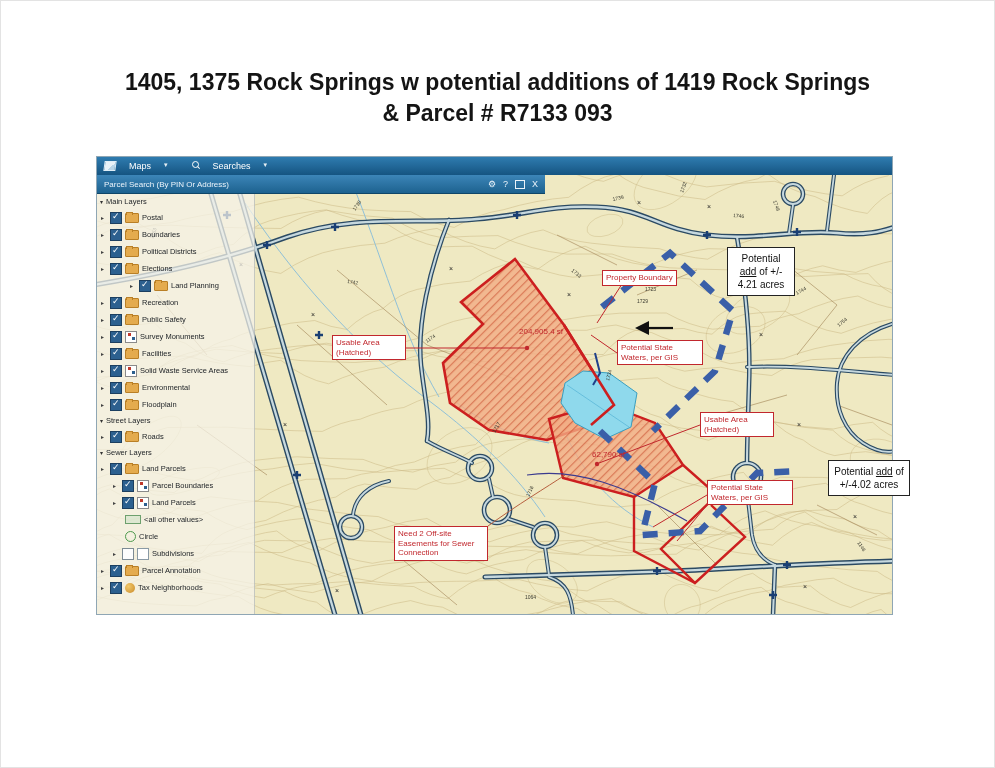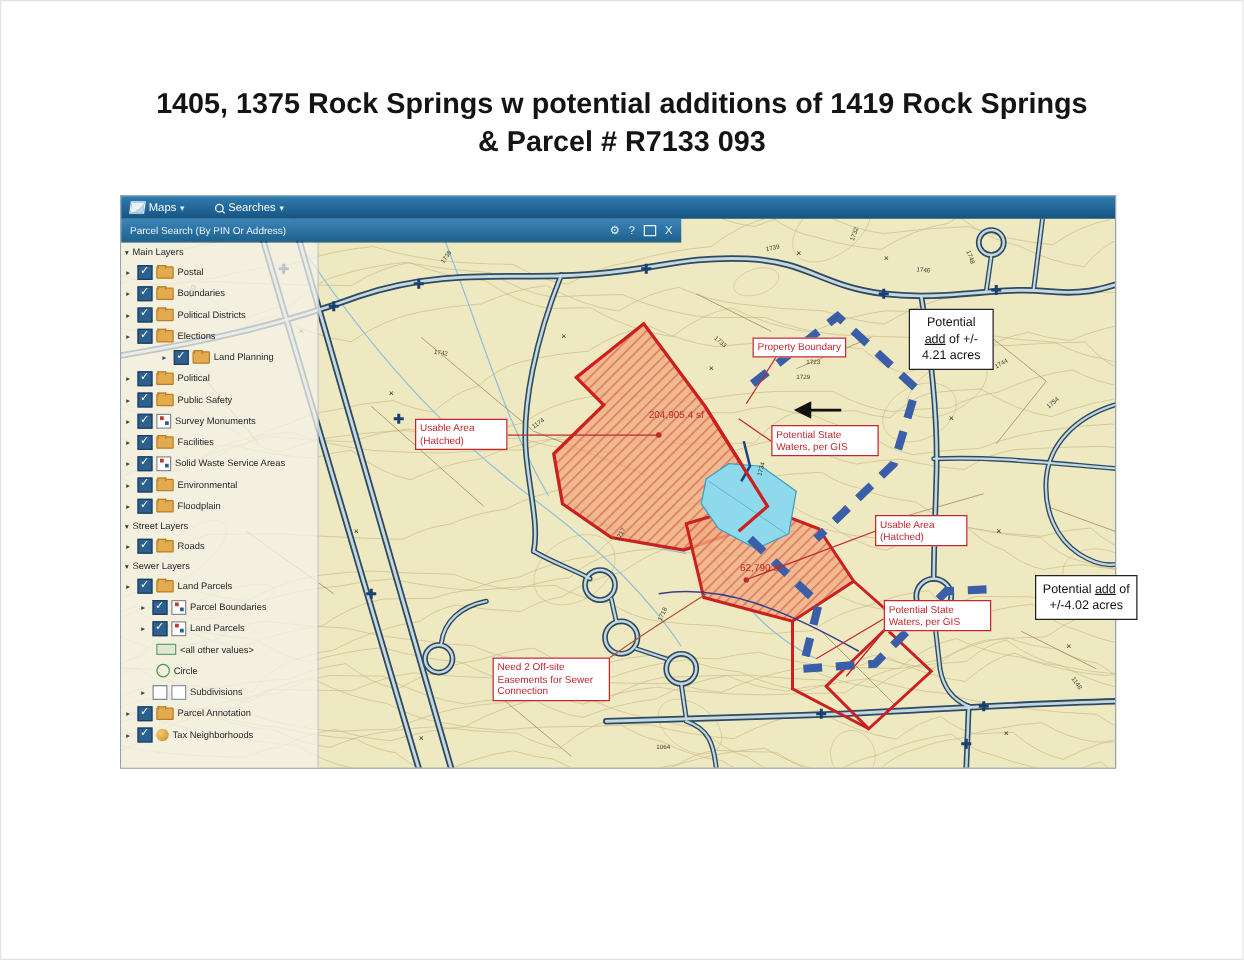--- a/index.html
+++ b/index.html
@@ -9,21 +9,21 @@
          font-size:23px;font-weight:600;line-height:31px;}
   
   .window{position:absolute;left:95px;top:155px;width:795px;height:457px;border:1px solid #8fa6b4;
           box-sizing:content-box;background:#efe9c2;}
   .titlebar{position:absolute;left:0;top:0;width:100%;height:18px;z-index:30;
             background:linear-gradient(#2f7cb0,#155481);display:flex;align-items:center;
             color:#fff;font-size:9px;padding:0 7px;box-sizing:border-box;gap:5px;}
   .mapicon{width:10px;height:8px;background:linear-gradient(135deg,#e8f2f8 60%,#b9d6e8 60%);
            border:1px solid #dfeef7;transform:skewX(-8deg);}
   .caret{font-size:7px;opacity:.9;}
-  .menu-item{display:flex;align-items:flex-end;gap:3px;cursor:default;}
+  .menu-item{display:flex;align-items:flex-start;gap:13px;cursor:default;}
   .sep{width:14px;}
   .maglass{position:relative;width:8px;height:8px;}
   .maglass::before{content:"";position:absolute;left:0;top:0;width:5px;height:5px;border:1.4px solid #fff;border-radius:50%;}
   .maglass::after{content:"";position:absolute;left:5.5px;top:5.5px;width:3px;height:1.4px;background:#fff;transform:rotate(45deg);}
   .panelbar{position:absolute;left:0;top:18px;width:448px;height:19px;z-index:29;
             background:linear-gradient(#3c85b8,#1d628f);border-bottom:1px solid #0f4668;
             display:flex;align-items:center;color:#eaf3fa;font-size:8px;padding:0 7px;box-sizing:border-box;}
   .panel-title{flex:1;}
   .pic{margin-left:7px;font-size:9px;line-height:9px;cursor:default;}
   .restore{width:8px;height:7px;border:1.2px solid #eaf3fa;margin-left:7px;}
@@ -346,21 +346,21 @@
           <div class="lrow" style="padding-left: 4px; margin-left: 29px;">
             <span class="arr">▸</span>
             <span class="cb checked"></span>
             <span class="folder"></span>
             <span class="lbl">Land Planning</span>
           </div>
           <div class="lrow" style="padding-left: 4px;">
             <span class="arr">▸</span>
             <span class="cb checked"></span>
             <span class="folder"></span>
-            <span class="lbl">Political</span>
+            <span class="lbl">Recreation</span>
           </div>
           <div class="lrow" style="padding-left: 4px;">
             <span class="arr">▸</span>
             <span class="cb checked"></span>
             <span class="folder"></span>
             <span class="lbl">Public Safety</span>
           </div>
           <div class="lrow" style="padding-left: 4px;">
             <span class="arr">▸</span>
             <span class="cb checked"></span>

